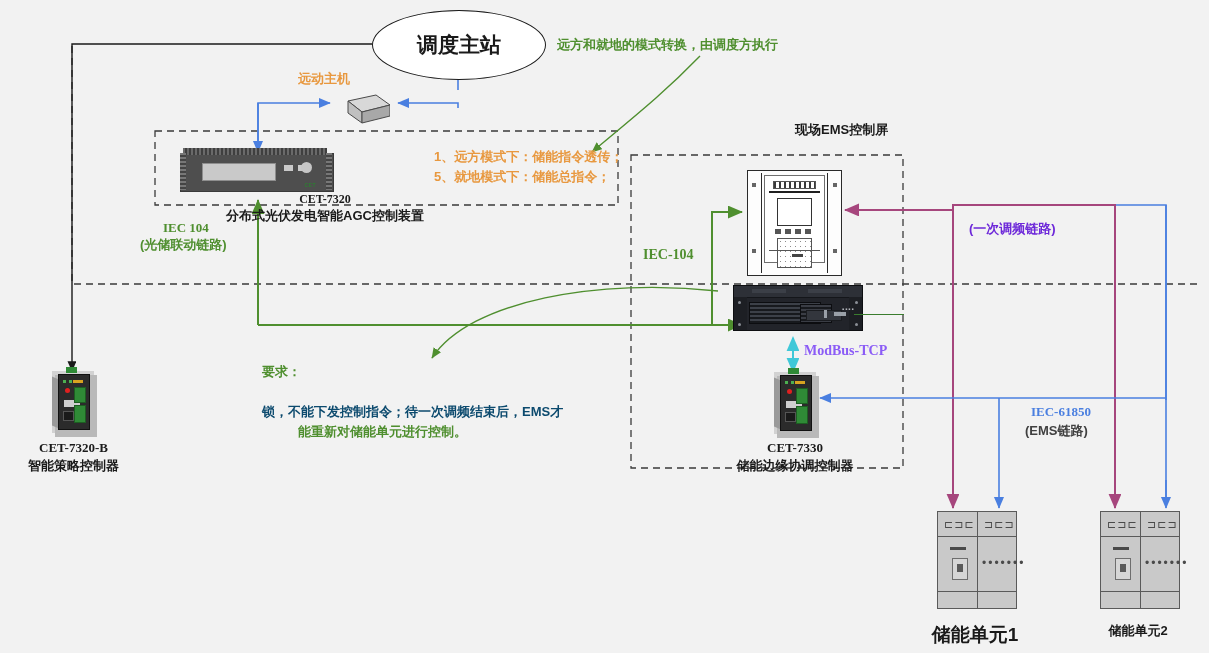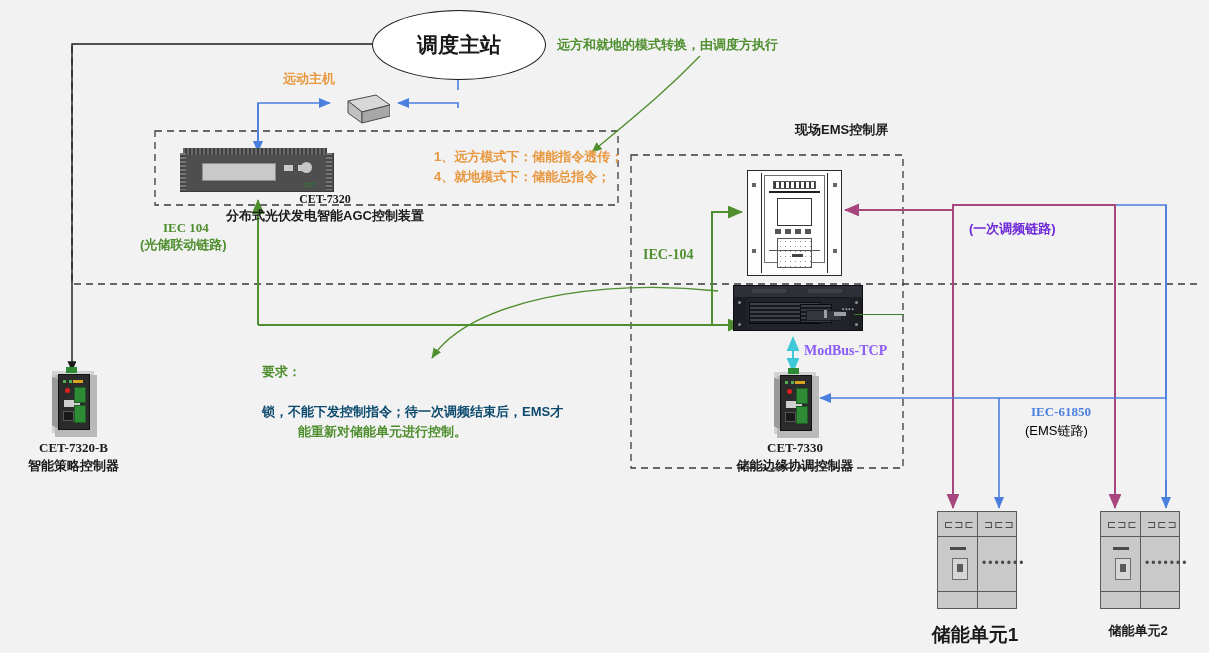--- a/index.html
+++ b/index.html
@@ -167,21 +167,21 @@
     <path d="M1166,205 L1166,500" fill="none" stroke="#4a7fe0" stroke-width="1.6"></path>
     <path d="M1166,398 L820,398" fill="none" stroke="#4a7fe0" stroke-width="1.6" marker-end="url(#ab)"></path>
     <path d="M999,398 L999,508" fill="none" stroke="#4a7fe0" stroke-width="1.6" marker-end="url(#ab)"></path>
     <path d="M1166,480 L1166,508" fill="none" stroke="#4a7fe0" stroke-width="1.6" marker-end="url(#ab)"></path>
   </svg>
 
   <div class="t-ellipse" style="left:372px;top:10px;width:172px;height:68px;">
     <span>调度主站</span>
   </div>
 
-  <div class="lbl" style="left:283px;top:70px;font-size:13px;font-weight:bold;color:#e8983f;">远动主机</div>
+  <div class="lbl" style="left:298px;top:70px;font-size:13px;font-weight:bold;color:#e8983f;">远动主机</div>
 
   <svg class="rtu" style="left:334px;top:93px;" viewBox="0 0 56 34">
     <polygon points="14,8 42,2 56,12 28,19" fill="#d8d8d8" stroke="#4a4a4a" stroke-width="1"></polygon>
     <polygon points="14,8 28,19 28,30 14,20" fill="#c0c0c0" stroke="#4a4a4a" stroke-width="1"></polygon>
     <polygon points="28,19 56,12 56,23 28,30" fill="#a8a8a8" stroke="#4a4a4a" stroke-width="1"></polygon>
   </svg>
 
   <div class="dev7320" style="left:180px;top:148px;width:152px;height:44px;">
     <div class="body"></div>
     <div class="vent"></div>
@@ -191,21 +191,21 @@
     <div class="led" style="left:104px;"></div>
     <div class="led" style="left:118px;"></div>
     <div class="knob"></div>
     <div class="mk">CET</div>
   </div>
 
   <div class="cap serif" style="left:255px;top:192px;width:140px;font-size:12px;">CET-7320</div>
   <div class="cap" style="left:175px;top:207px;width:300px;font-size:13px;">分布式光伏发电智能AGC控制装置</div>
 
   <div class="lbl" style="left:434px;top:148px;font-size:13px;font-weight:bold;color:#e8983f;">1、远方模式下：储能指令透传；</div>
-  <div class="lbl" style="left:434px;top:168px;font-size:13px;font-weight:bold;color:#e8983f;">4、就地模式下：储能总指令；</div>
+  <div class="lbl" style="left:434px;top:168px;font-size:13px;font-weight:bold;color:#e8983f;">5、就地模式下：储能总指令；</div>
 
   <div class="lbl" style="left:557px;top:36px;font-size:13px;font-weight:bold;color:#4f8f2f;">远方和就地的模式转换，由调度方执行</div>
 
   <div class="lbl serif" style="left:163px;top:219px;font-size:13px;font-weight:bold;color:#4f8f2f;">IEC 104</div>
   <div class="lbl" style="left:140px;top:236px;font-size:13px;font-weight:bold;color:#4f8f2f;">(光储联动链路)</div>
 
   <div class="din" style="left:52px;top:371px;width:42px;height:62px;">
     <div class="shadow"></div>
     <div class="side"></div>
     <div class="case">
@@ -285,21 +285,21 @@
       <div class="term" style="top:30px;width:10px;height:16px;"></div>
     </div>
     <div class="topclip"></div>
   </div>
   <div class="cap serif" style="left:715px;top:440px;width:160px;font-size:13px;">CET-7330</div>
   <div class="cap" style="left:705px;top:457px;width:180px;font-size:13px;">储能边缘协调控制器</div>
 
   <div class="lbl" style="left:969px;top:220px;font-size:13px;font-weight:bold;color:#6d28d9;">(一次调频链路)</div>
 
   <div class="lbl serif" style="left:1031px;top:403px;font-size:13px;font-weight:bold;color:#4a7fe0;">IEC-61850</div>
-  <div class="lbl" style="left:1025px;top:422px;font-size:13px;font-weight:normal;color:#000000;text-align:center;">(EMS链路)</div>
+  <div class="lbl" style="left:1025px;top:422px;font-size:13px;font-weight:bold;color:#404040;text-align:center;">(EMS链路)</div>
 
   <div class="cab" style="left:937px;top:511px;width:78px;height:96px;">
     <div class="mid"></div>
     <div class="hdr"></div>
     <div class="bot"></div>
     <div class="glyph" style="left:6px;">⊏⊐⊏</div>
     <div class="glyph" style="left:46px;">⊐⊏⊐</div>
     <div class="dash"></div>
     <div class="meter"></div>
     <div class="dots" style="left:44px;top:44px;">•••••••</div>

